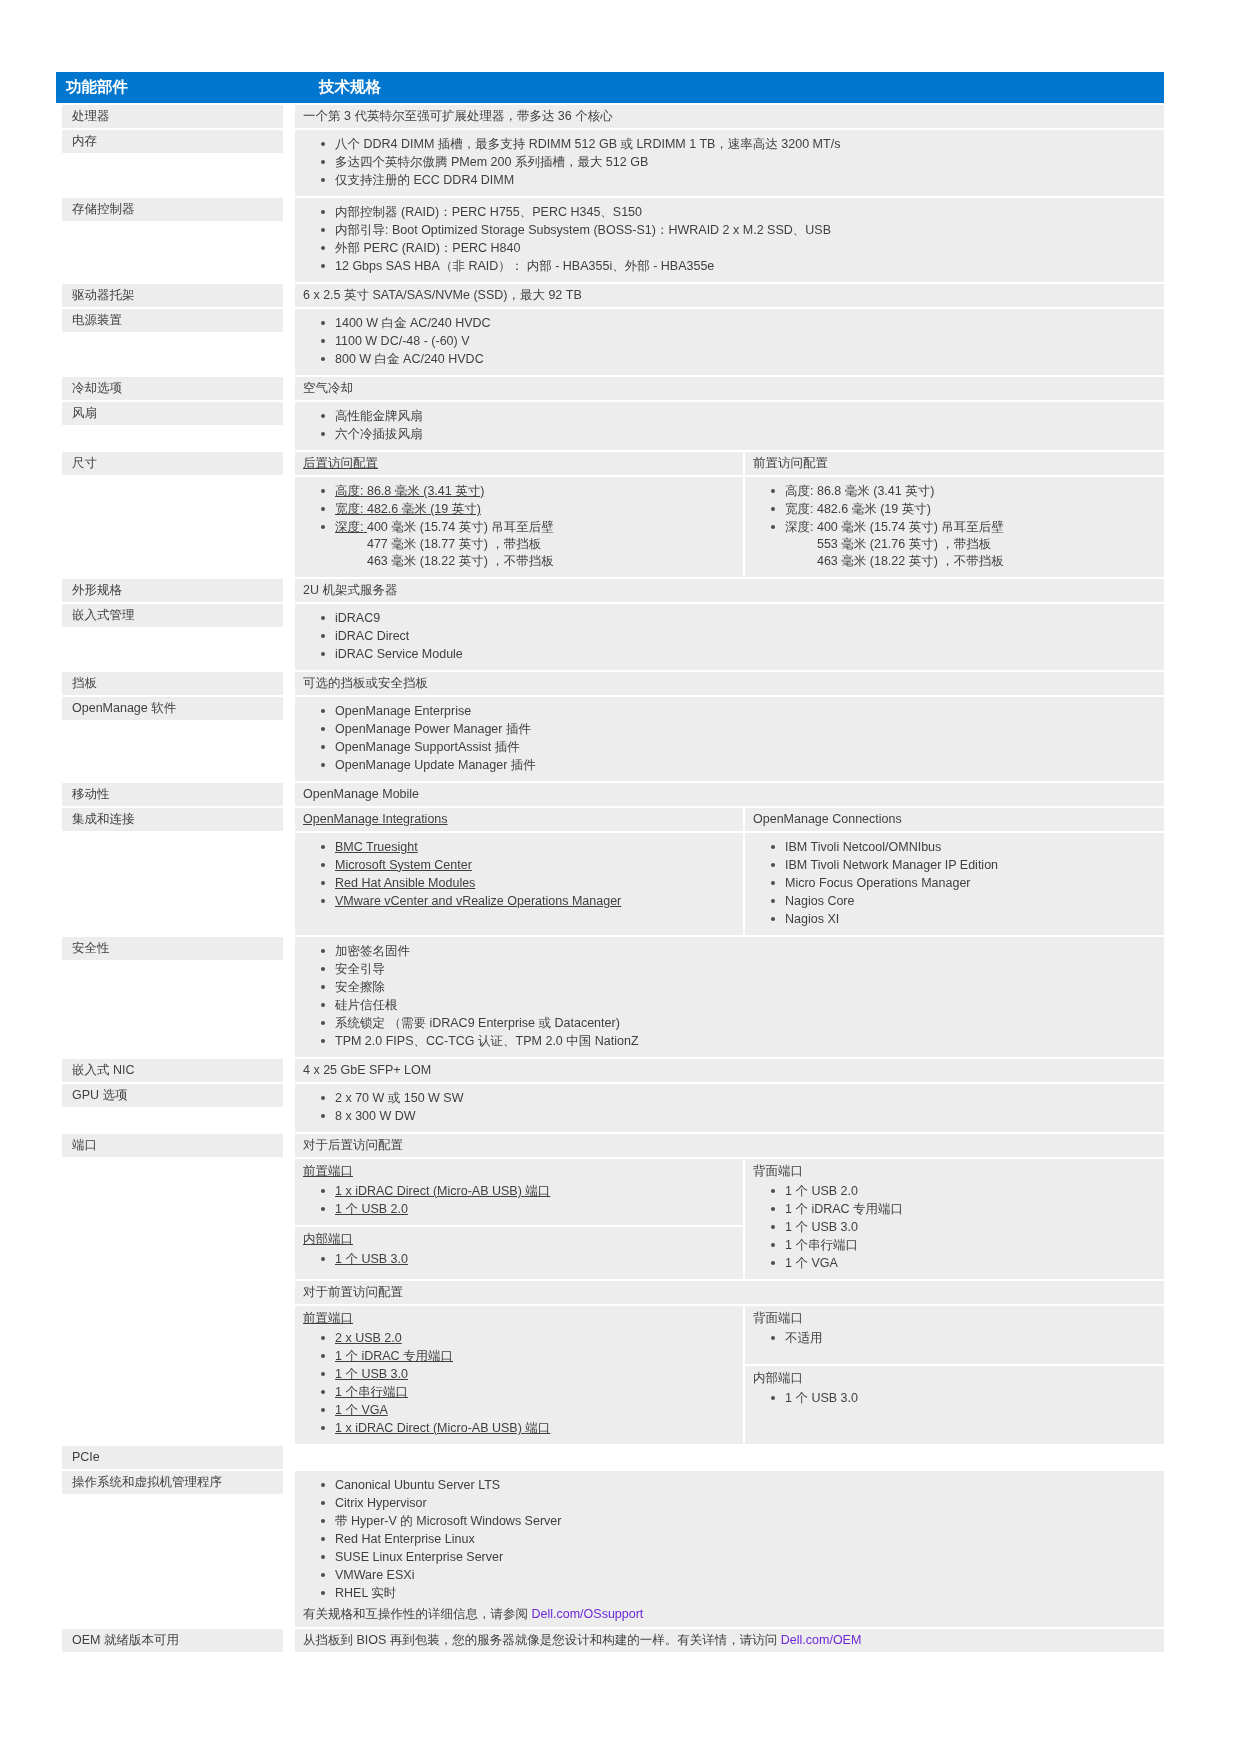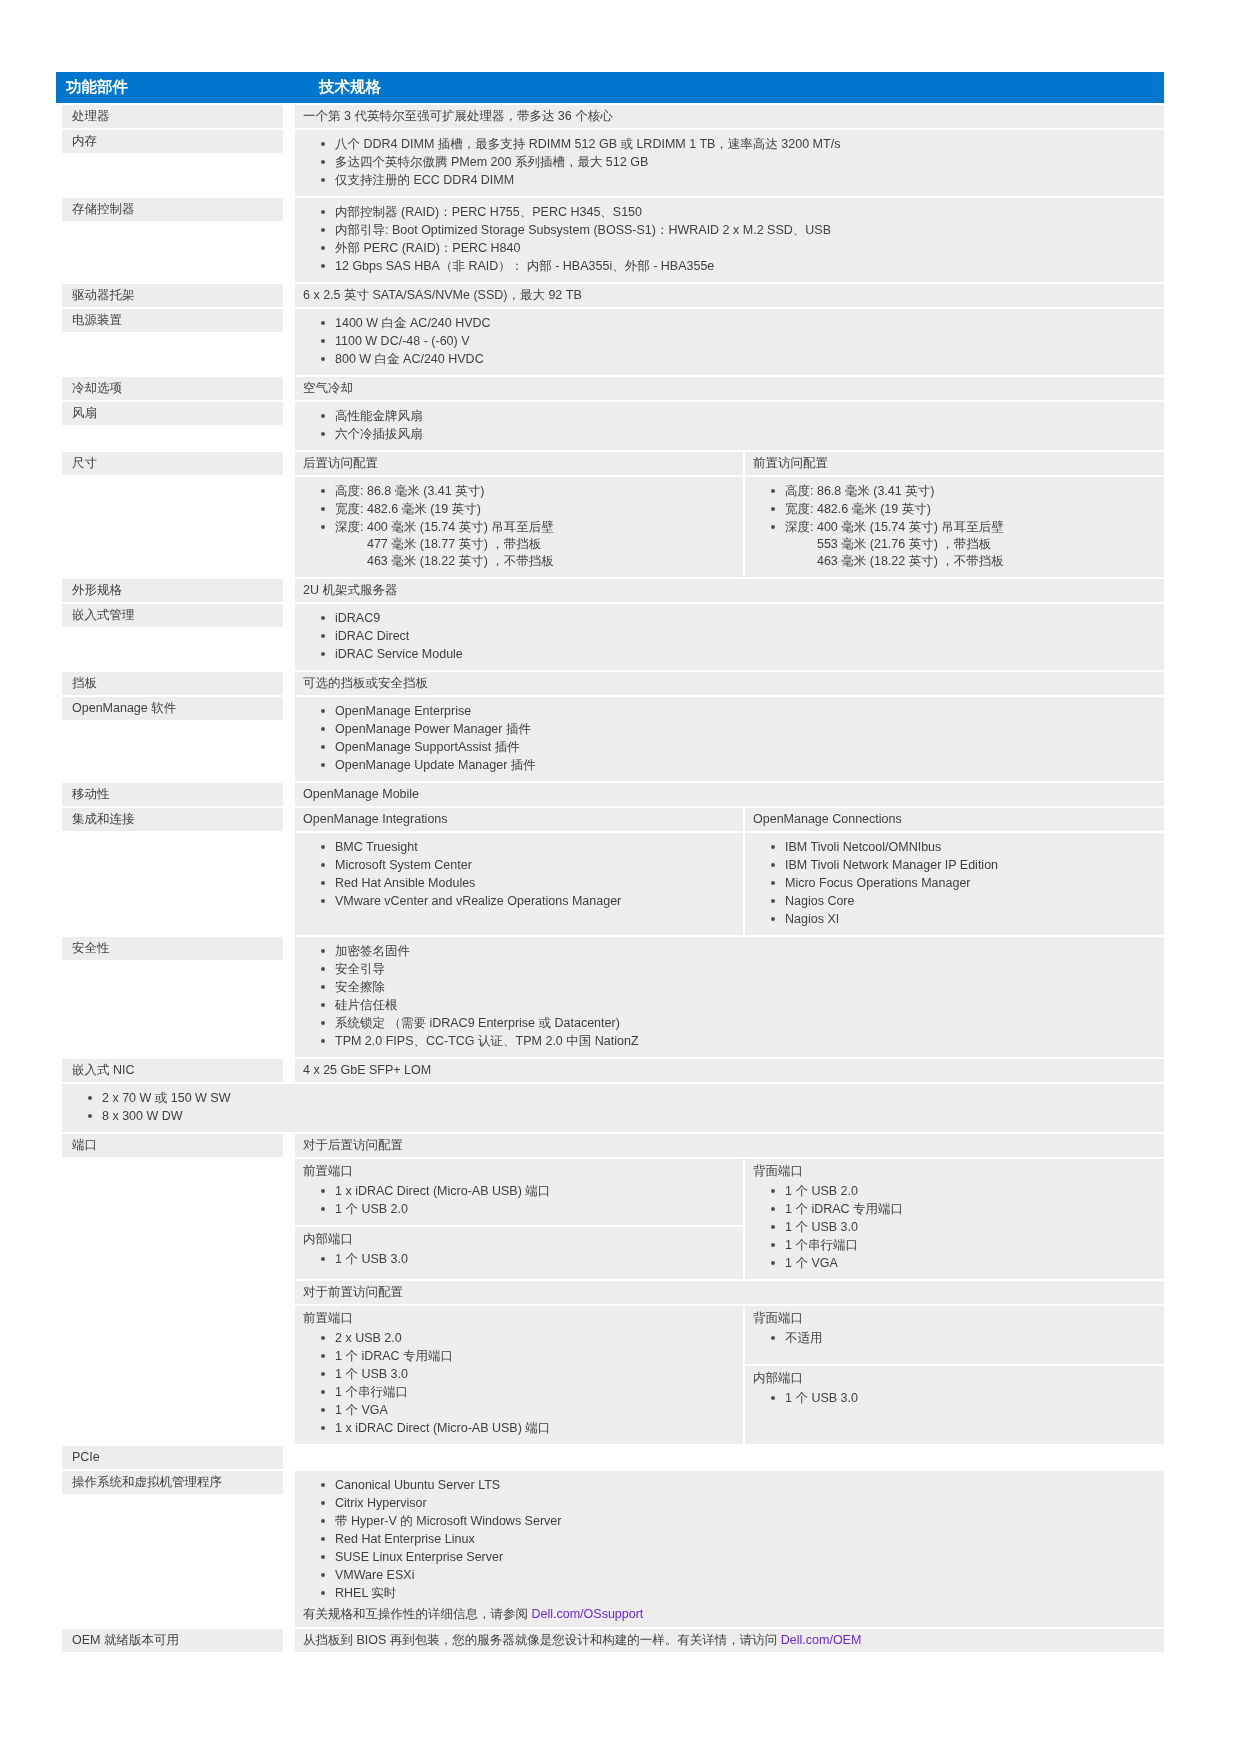--- a/index.html
+++ b/index.html
@@ -11,21 +11,21 @@
   .thead{display:flex;background:#0076ce;color:#fff;font-weight:bold;
          font-size:15.5px;line-height:1.2;}
   .thead .h1{flex:0 0 207px;padding:6px 0 6px 10px;}
   .thead .h2{flex:1;padding:6px 0 6px 8px;margin-left:38px;}
   .row{display:flex;gap:12px;margin-top:2px;align-items:flex-start;padding-left:6px;}
   .lcell{flex:0 0 205px;width:205px;background:#ededed;padding:3px 6px 3px 10px;}
   .vwrap{flex:1;display:flex;flex-direction:column;gap:2px;min-width:0;}
   .cell{background:#ededed;padding:3px 8px;}
   .grow{flex:1;}
   .split{display:flex;gap:2px;align-items:stretch;flex:1;}
-  .split .colL{flex:0 0 448px;width:448px;display:flex;flex-direction:column;gap:2px;}
+  .split .colL{flex:0 0 448px;width:448px;display:flex;flex-direction:column;gap:2px;text-decoration:underline;}
   .split .colR{flex:1;display:flex;flex-direction:column;gap:2px;min-width:0;}
   ul.blist{list-style:none;margin:3px 0 4px 0;padding:0 0 0 15px;}
   ul.blist li{position:relative;padding-left:17px;margin:0 0 1px 0;}
   ul.blist li::before{content:"";position:absolute;left:3px;top:0.5em;
       width:4px;height:4px;border-radius:50%;background:#4d4d4d;}
   .ml{display:inline-block;vertical-align:top;white-space:pre-line;}
   .subtitle{padding:1px 0 0 0;}
   a.lnk{color:#6d28d9;text-decoration:none;cursor:pointer;}
   .footline{margin:2px 0 1px 0;}
 </style>
@@ -240,20 +240,21 @@
   </div>
 
   <div class="row">
     <div class="lcell">嵌入式 NIC</div>
     <div class="vwrap">
         <div class="cell grow">4 x 25 GbE SFP+ LOM</div>
       </div>
   </div>
 
   <div class="row">
+    <div class="lcell">GPU 选项</div>
     <div class="vwrap">
         <div class="cell grow">
       <ul class="blist">
         <li>2 x 70 W 或 150 W SW</li>
         <li>8 x 300 W DW</li>
       </ul>
     </div>
       </div>
   </div>
 

